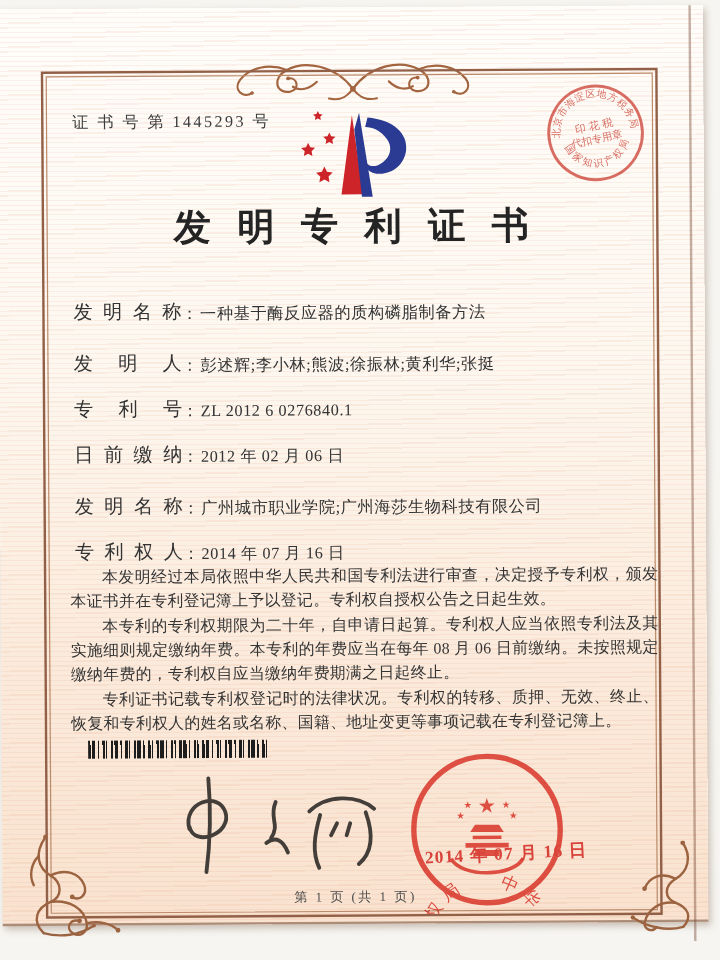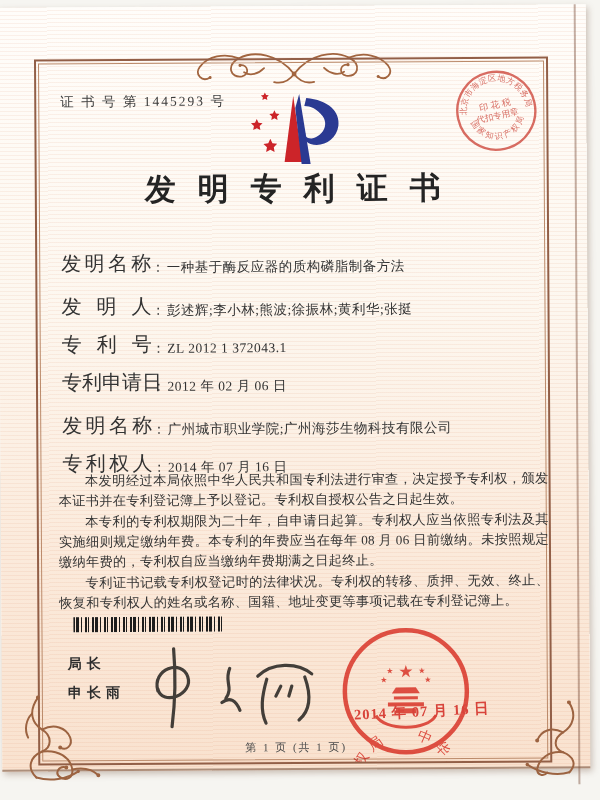--- a/index.html
+++ b/index.html
@@ -19,21 +19,21 @@
   .paper-edge-right{position:absolute;right:10px;top:0;width:2px;height:780px;background:rgba(125,80,60,0.45);}
   .paper-edge-bottom{position:absolute;left:0;top:762px;width:588px;height:2px;background:rgba(110,75,55,0.55);}
   .frame{position:absolute;left:36px;top:52px;width:510px;height:702px;border:2px solid #925f47;}
   .frame-inner{position:absolute;inset:2px;border:1px solid #bb8a6a;}
   .cert-no{position:absolute;left:62px;top:86px;font-size:13.5px;color:#3c3c3c;letter-spacing:2px;}
   .title{
     position:absolute;left:0;top:162px;width:588px;text-align:center;
     font-size:31px;font-weight:700;color:#242424;letter-spacing:22px;padding-left:22px;box-sizing:border-box;
   }
   .field-row{position:absolute;left:62px;width:470px;font-size:13.5px;color:#333;white-space:nowrap;}
-  .field-label{display:inline-block;width:90px;text-align:justify;text-align-last:justify;font-size:20px;color:#333;vertical-align:bottom;}
+  .field-label{display:inline-block;width:90px;text-align:justify;text-align-last:justify;font-size:16px;color:#333;vertical-align:bottom;}
   .field-colon{display:inline-block;margin-right:2px;}
   .field-value{letter-spacing:0.5px;}
   .paras{position:absolute;left:58px;top:464px;width:490px;font-size:13.2px;line-height:20px;color:#343434;text-align:justify;}
   .paras p{margin:0 0 1px 0;text-indent:2em;letter-spacing:0.3px;}
   .barcode{
     position:absolute;left:72px;top:610px;width:150px;height:15px;
     background:repeating-linear-gradient(90deg,
       #1d1d1d 0 2px, transparent 2px 3px,
       #1d1d1d 3px 6px, transparent 6px 8px,
       #1d1d1d 8px 9px, transparent 9px 12px,
@@ -147,44 +147,40 @@
 
   <div class="title">发明专利证书</div>
 
   <div class="field-row" style="top:243px">
     <span class="field-label">发明名称</span><span class="field-colon">：</span><span class="field-value">一种基于酶反应器的质构磷脂制备方法</span>
   </div>
   <div class="field-row" style="top:286px">
     <span class="field-label">发明人</span><span class="field-colon">：</span><span class="field-value">彭述辉;李小林;熊波;徐振林;黄利华;张挺</span>
   </div>
   <div class="field-row" style="top:324px">
-    <span class="field-label">专利号</span><span class="field-colon">：</span><span class="field-value">ZL 2012 1 372043.1</span>
+    <span class="field-label">专利号</span><span class="field-colon">：</span><span class="field-value">ZL 2012 6 0276840.1</span>
   </div>
   <div class="field-row" style="top:362px">
-    <span class="field-label">专利申请日</span><span class="field-colon">：</span><span class="field-value">2012 年 02 月 06 日</span>
+    <span class="field-label">日前缴纳</span><span class="field-colon">：</span><span class="field-value">2012 年 02 月 06 日</span>
   </div>
   <div class="field-row" style="top:405px">
     <span class="field-label">发明名称</span><span class="field-colon">：</span><span class="field-value">广州城市职业学院;广州海莎生物科技有限公司</span>
   </div>
   <div class="field-row" style="top:443px">
     <span class="field-label">专利权人</span><span class="field-colon">：</span><span class="field-value">2014 年 07 月 16 日</span>
   </div>
 
   <div class="paras">
     <p>本发明经过本局依照中华人民共和国专利法进行审查，决定授予专利权，颁发本证书并在专利登记簿上予以登记。专利权自授权公告之日起生效。</p>
     <p>本专利的专利权期限为二十年，自申请日起算。专利权人应当依照专利法及其实施细则规定缴纳年费。本专利的年费应当在每年 08 月 06 日前缴纳。未按照规定缴纳年费的，专利权自应当缴纳年费期满之日起终止。</p>
     <p>专利证书记载专利权登记时的法律状况。专利权的转移、质押、无效、终止、恢复和专利权人的姓名或名称、国籍、地址变更等事项记载在专利登记簿上。</p>
   </div>
 
   <div class="barcode"></div>
 
-  <div class="signer">
-    <div>局长</div>
-    <div>申长雨</div>
-  </div>
 
   <svg class="signature-svg" width="200" height="95" viewBox="0 0 200 95">
     <g stroke="#33302c" stroke-width="3.2" fill="none" stroke-linecap="round" opacity="0.92">
       <path d="M28,52 C22,30 52,20 58,38 C64,56 32,68 28,50"></path>
       <path d="M44,10 C46,35 45,65 42,88"></path>
       <path d="M100,30 C94,44 104,48 96,60"></path>
       <path d="M92,64 C100,58 106,62 110,72"></path>
       <path d="M128,38 C142,24 168,24 182,36"></path>
       <path d="M137,41 C132,58 130,72 136,85"></path>
       <path d="M175,39 C181,56 181,72 169,82"></path>

